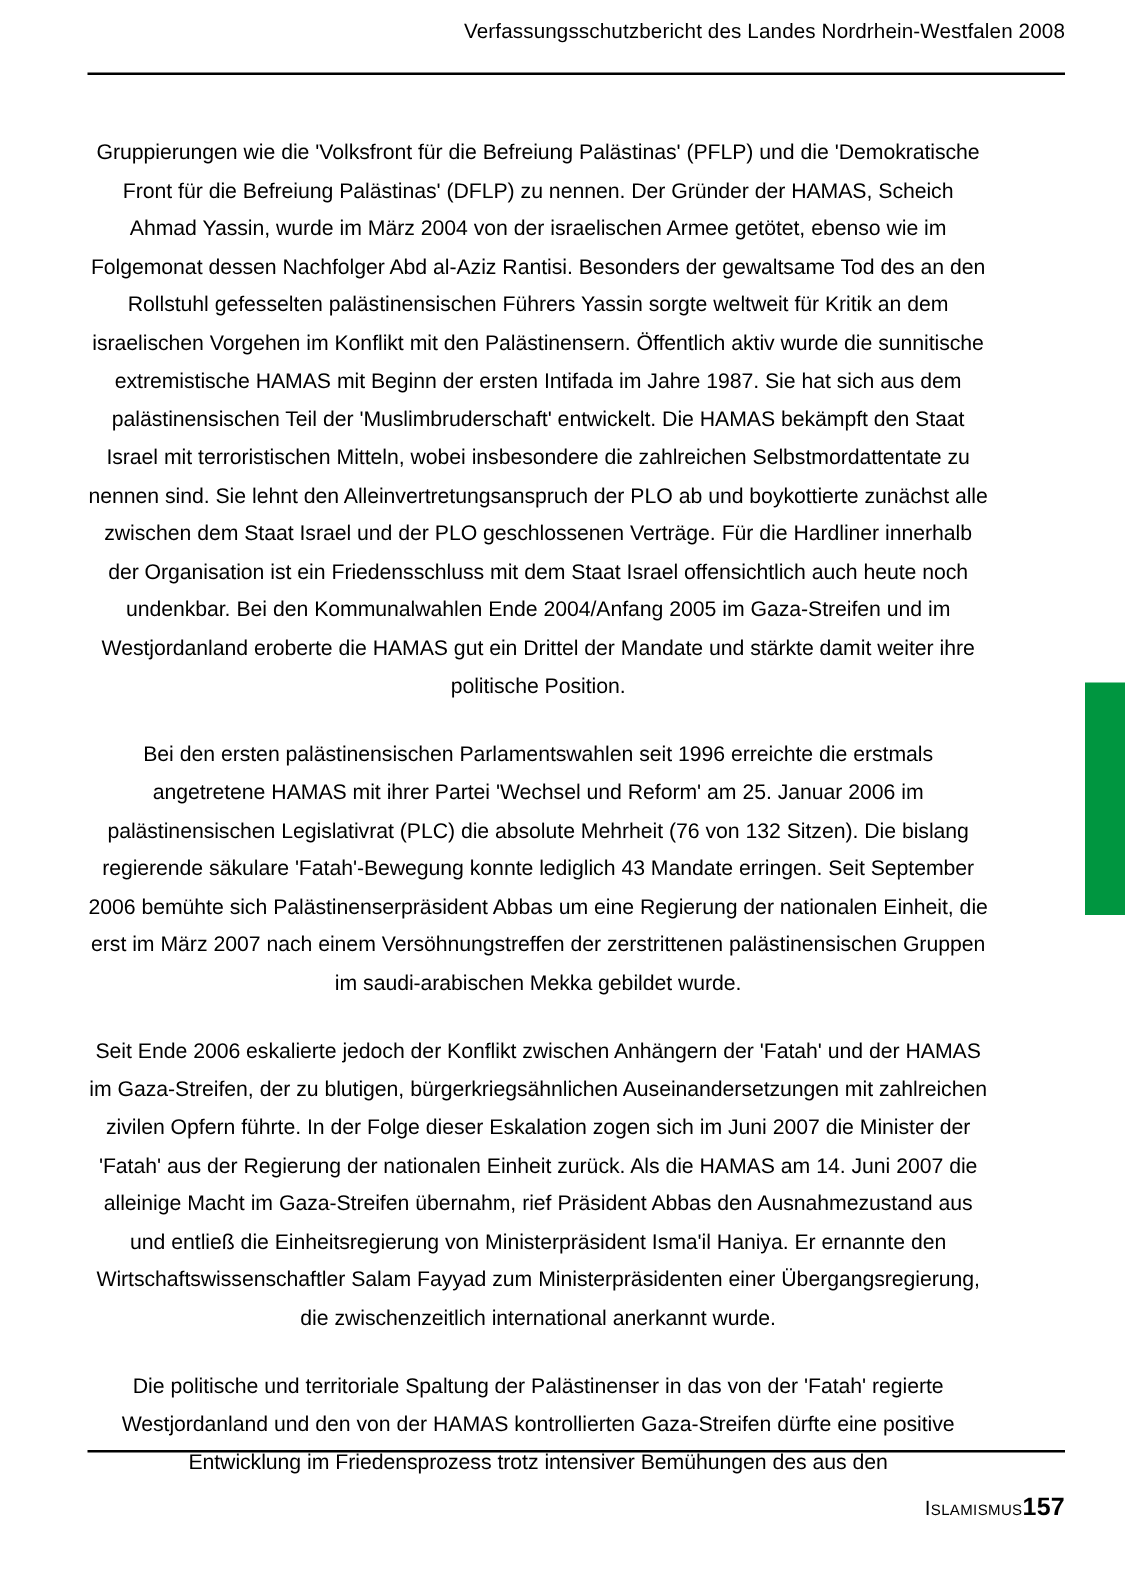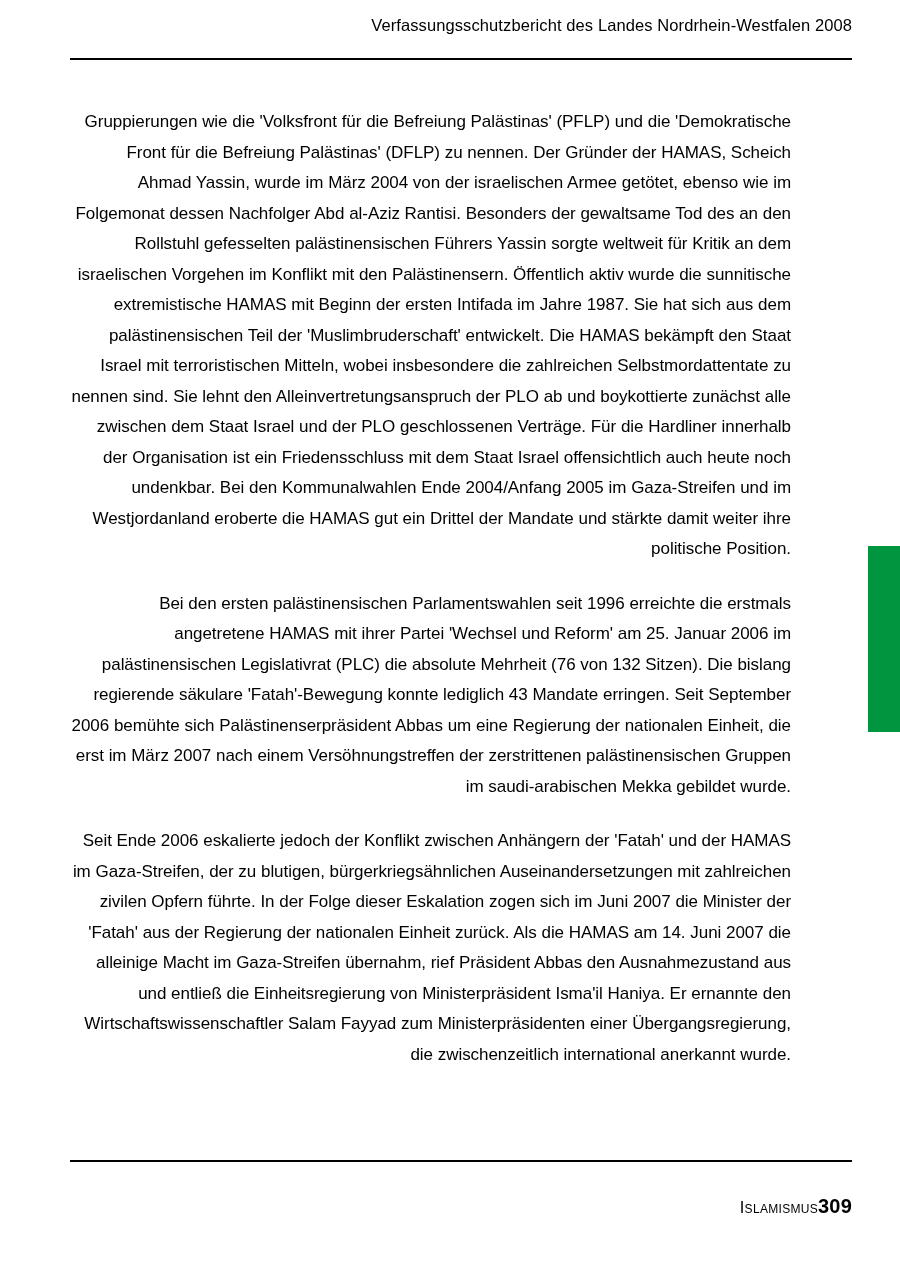--- a/index.html
+++ b/index.html
@@ -72,21 +72,21 @@
   .content {
     position: absolute;
     top: 107px;
     left: 70px;
     width: 737px;
   }
   .content p {
     margin: 0 16px 24px 0;
     font-size: 17px;
     line-height: 30.5px;
-    text-align: right;
+    text-align: center;
     letter-spacing: -0.05px;
     word-spacing: 0.1px;
     color: #000000;
   }
   .content p:last-child {
     margin-bottom: 0;
   }
 </style>
 </head>
 <body>
@@ -96,22 +96,23 @@
   <div class="header-title">Verfassungsschutzbericht des Landes Nordrhein-Westfalen 2008</div>
 
   <div class="header-rule"></div>
 
   <div class="side-tab" style="background: rgb(0, 150, 64);"></div>
 
   <div class="content">
     <p>Gruppierungen wie die 'Volksfront für die Befreiung Palästinas' (PFLP) und die 'Demokratische Front für die Befreiung Palästinas' (DFLP) zu nennen. Der Gründer der HAMAS, Scheich Ahmad Yassin, wurde im März 2004 von der israelischen Armee getötet, ebenso wie im Folgemonat dessen Nachfolger Abd al-Aziz Rantisi. Besonders der gewaltsame Tod des an den Rollstuhl gefesselten palästinensischen Führers Yassin sorgte weltweit für Kritik an dem israelischen Vorgehen im Konflikt mit den Palästinensern. Öffentlich aktiv wurde die sunnitische extremistische HAMAS mit Beginn der ersten Intifada im Jahre 1987. Sie hat sich aus dem palästinensischen Teil der 'Muslimbruderschaft' entwickelt. Die HAMAS bekämpft den Staat Israel mit terroristischen Mitteln, wobei insbesondere die zahlreichen Selbstmordattentate zu nennen sind. Sie lehnt den Alleinvertretungsanspruch der PLO ab und boykottierte zunächst alle zwischen dem Staat Israel und der PLO geschlossenen Verträge. Für die Hardliner innerhalb der Organisation ist ein Friedensschluss mit dem Staat Israel offensichtlich auch heute noch undenkbar. Bei den Kommunalwahlen Ende 2004/Anfang 2005 im Gaza-Streifen und im Westjordanland eroberte die HAMAS gut ein Drittel der Mandate und stärkte damit weiter ihre politische Position.</p>
     <p>Bei den ersten palästinensischen Parlamentswahlen seit 1996 erreichte die erstmals angetretene HAMAS mit ihrer Partei 'Wechsel und Reform' am 25. Januar 2006 im palästinensischen Legislativrat (PLC) die absolute Mehrheit (76 von 132 Sitzen). Die bislang regierende säkulare 'Fatah'-Bewegung konnte lediglich 43 Mandate erringen. Seit September 2006 bemühte sich Palästinenserpräsident Abbas um eine Regierung der nationalen Einheit, die erst im März 2007 nach einem Versöhnungstreffen der zerstrittenen palästinensischen Gruppen im saudi-arabischen Mekka gebildet wurde.</p>
     <p>Seit Ende 2006 eskalierte jedoch der Konflikt zwischen Anhängern der 'Fatah' und der HAMAS im Gaza-Streifen, der zu blutigen, bürgerkriegsähnlichen Auseinandersetzungen mit zahlreichen zivilen Opfern führte. In der Folge dieser Eskalation zogen sich im Juni 2007 die Minister der 'Fatah' aus der Regierung der nationalen Einheit zurück. Als die HAMAS am 14. Juni 2007 die alleinige Macht im Gaza-Streifen übernahm, rief Präsident Abbas den Ausnahmezustand aus und entließ die Einheitsregierung von Ministerpräsident Isma'il Haniya. Er ernannte den Wirtschaftswissenschaftler Salam Fayyad zum Ministerpräsidenten einer Übergangsregierung, die zwischenzeitlich international anerkannt wurde.</p>
+    <p>Die politische und territoriale Spaltung der Palästinenser in das von der 'Fatah' regierte Westjordanland und den von der HAMAS kontrollierten Gaza-Streifen dürfte eine positive Entwicklung im Friedensprozess trotz intensiver Bemühungen des aus den</p>
   </div>
 
   <div class="footer-rule"></div>
 
   <div class="footer">
     <span class="footer-section">Islamismus</span>
-    <span class="footer-page">309</span>
+    <span class="footer-page">157</span>
   </div>
 
 </div>
 
 </body></html>

